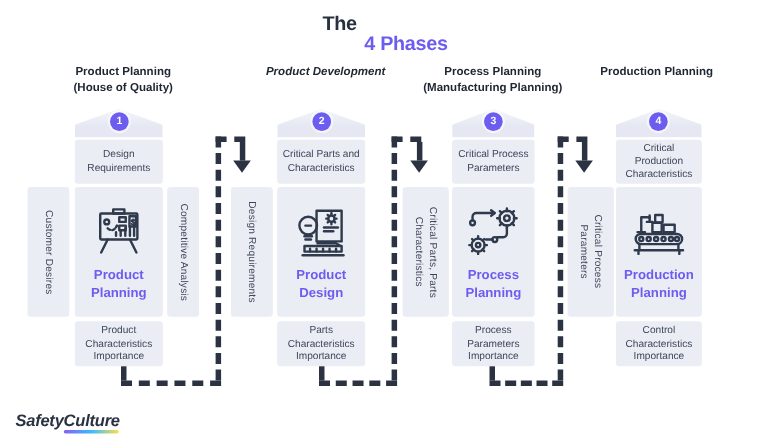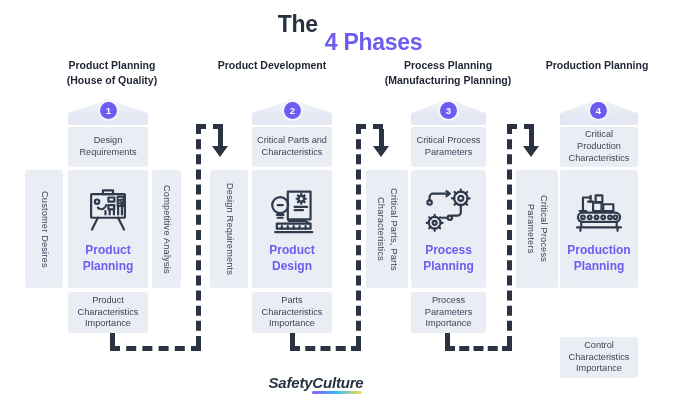--- a/index.html
+++ b/index.html
@@ -4,21 +4,21 @@
 <style>
   html,body { margin:0; padding:0; }
   body {
     width:700px; height:400px; background:#ffffff;
     font-family:"Liberation Sans", sans-serif;
     position:relative; overflow:hidden;
   }
   .title {
     position:absolute; top:11px; left:0; width:700px;
     display:flex; justify-content:center; gap:7px;
-    font-size:23px; font-weight:800; color:#28303F; letter-spacing:-0.3px;
+    font-size:18px; font-weight:800; color:#28303F; letter-spacing:-0.3px;
   }
   .title .hl { color:#6C5CF0;margin-top:18px; }
 
   .phase-header {
     position:absolute; top:58px; width:176px; text-align:center;
     font-size:10.5px; font-weight:700; color:#1E2633; line-height:1.45;
   }
 
   .box {
     position:absolute; background:#EBEDF4; border-radius:3px;
@@ -47,21 +47,21 @@
   .icon svg { display:block; }
 
   .dash-v { position:absolute; width:0; border-left:5px dashed #2B3342; }
   .dash-h { position:absolute; height:0; border-top:5px dashed #2B3342; }
   .arrowhead {
     position:absolute; width:0; height:0;
     border-left:8px solid transparent; border-right:8px solid transparent;
     border-top:11px solid #2B3342;
   }
 
-  .footer { position:absolute; bottom:9px; left:4px; width:624px; display:flex; justify-content:center; }
+  .footer { position:absolute; bottom:9px; left:14px; width:624px; display:flex; justify-content:flex-start; }
   .brand {
     font-size:15px; font-weight:800; font-style:italic; color:#293241; letter-spacing:-0.2px;
     display:inline-flex;
   }
   .brand .second { position:relative; }
   .brand .underline {
     position:absolute; left:0; right:1px; bottom:-3px; height:3px; border-radius:2px;
     background:linear-gradient(90deg,#8B5CF6 0%,#38BDF8 50%,#FDE047 100%);
   }
 </style>
@@ -70,21 +70,21 @@
 
 <div class="title">
   <span>The</span>
   <span class="hl">4 Phases</span>
 </div>
 
 <div class="phase-header" style="left:24px;">
   <div>Product Planning</div>
   <div>(House of Quality)</div>
 </div>
-<div class="phase-header" style="left:184px;">
+<div class="phase-header" style="left:208px;font-style:italic;">
   <div>Product Development</div>
 </div>
 <div class="phase-header" style="left:360px;">
   <div>Process Planning</div>
   <div>(Manufacturing Planning)</div>
 </div>
 <div class="phase-header" style="left:509px;">
   <div>Production Planning</div>
   <div></div>
 </div>
@@ -227,21 +227,21 @@
       <circle cx="21" cy="39.5" r="2.2"></circle>
       <circle cx="29" cy="39.5" r="2.2"></circle>
       <circle cx="37" cy="39.5" r="2.2"></circle>
       <circle cx="45" cy="39.5" r="2.2"></circle>
       <circle cx="51.5" cy="39.5" r="2.2"></circle>
       <path d="M11 45 v6 M53 45 v6 M6 51.5 h52 M10 51.5 v4 M54 51.5 v4"></path>
     </svg>
   </span>
   <span class="center-label">Production Planning</span>
 </div>
-<div class="box" style="left:560px; top:292px; width:78px; height:41px;margin-top:45px;">
+<div class="box" style="left:560px; top:292px; width:78px; height:41px;">
   <span>Control Characteristics Importance</span>
 </div>
 
 <div class="footer">
   <span class="brand">
     <span>Safety</span>
       <span class="second"><span>Culture</span><span class="underline"></span></span>
   </span>
 </div>
 

